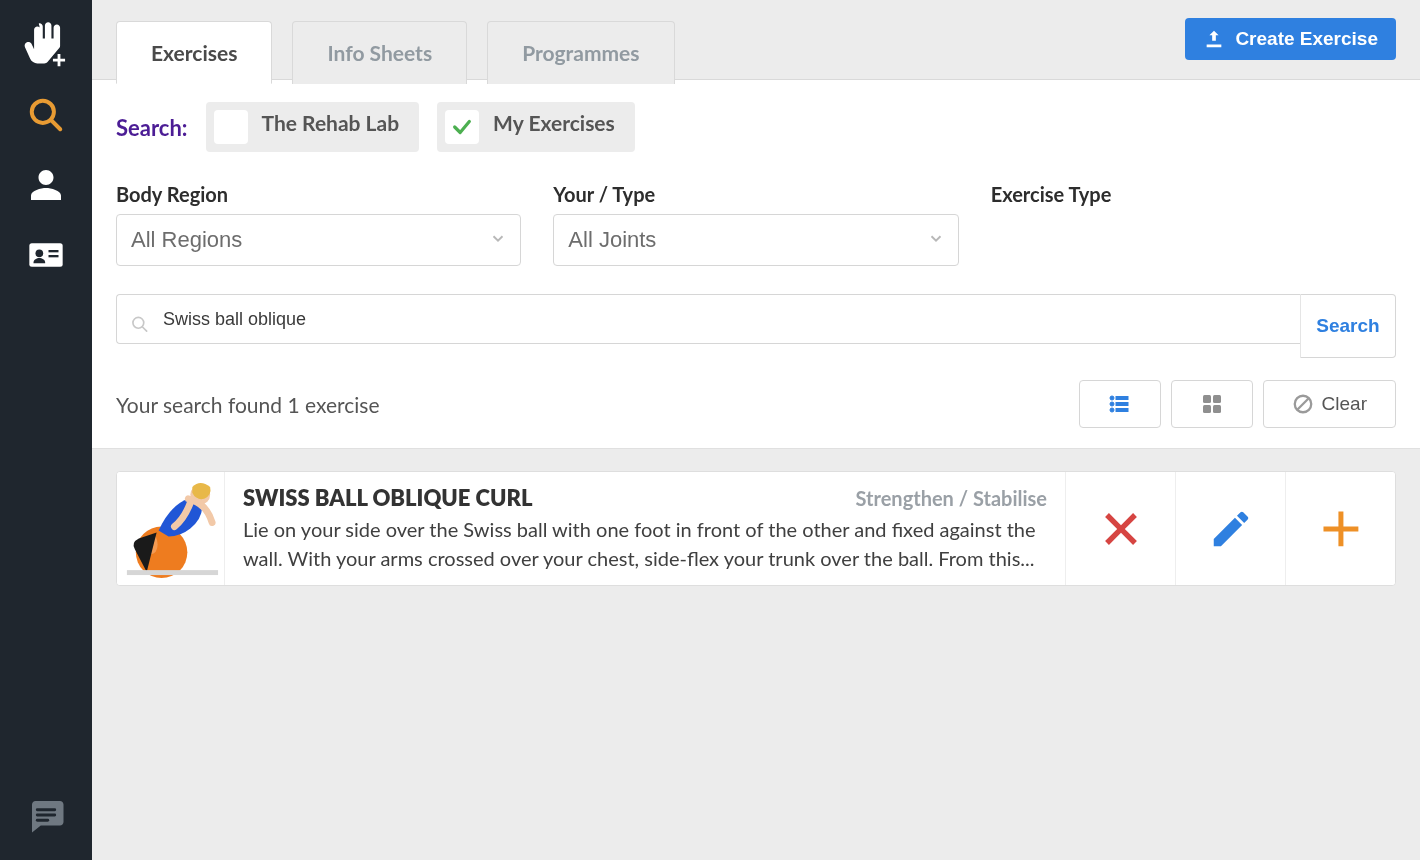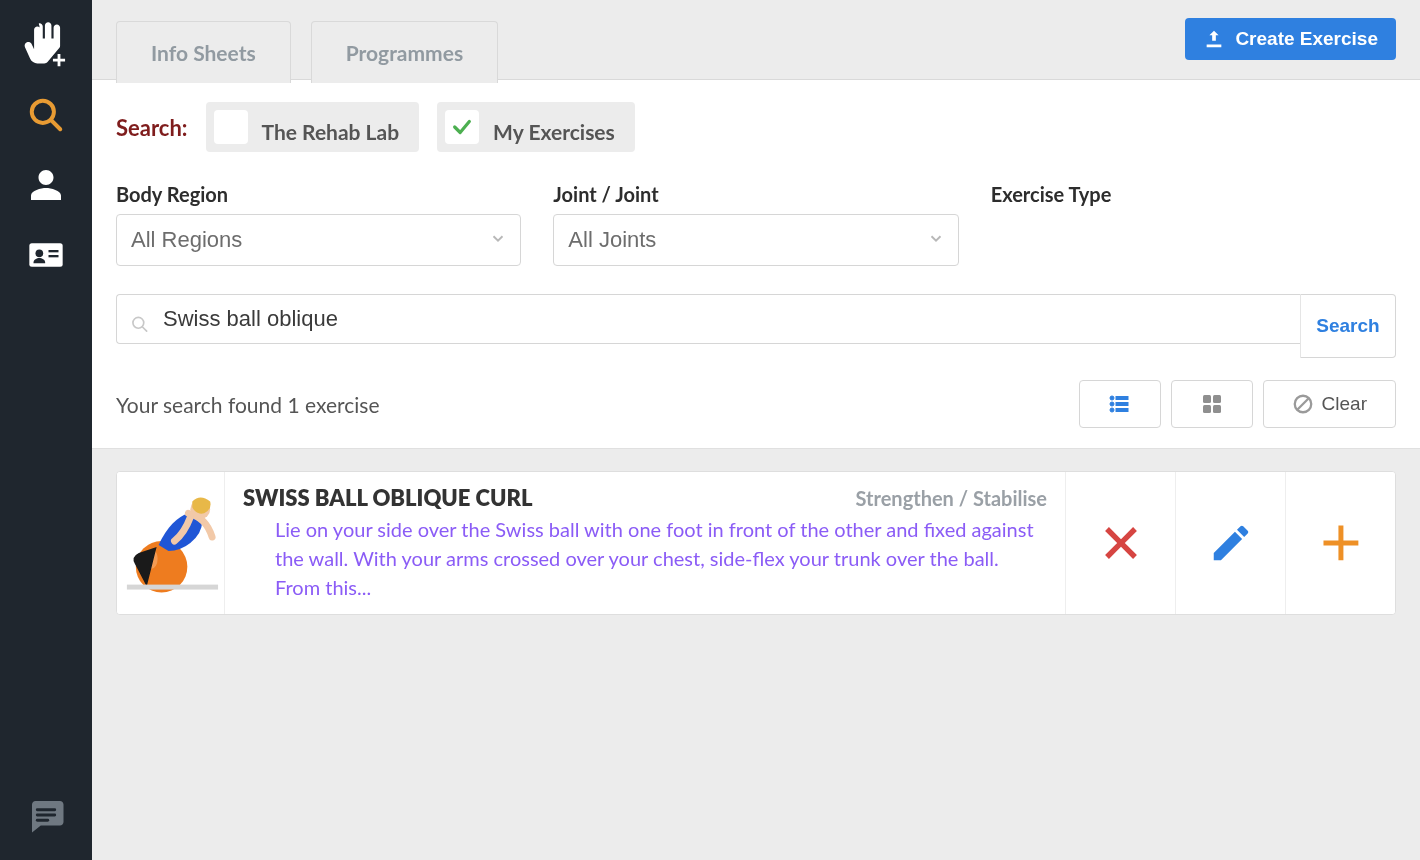--- a/index.html
+++ b/index.html
@@ -16,55 +16,55 @@
   .main { flex:1; display:flex; flex-direction:column; position:relative; }
   .topbar { height:80px; background:#ececec; border-bottom:1px solid #d9d9d9; position:relative; padding:0 24px; display:flex; align-items:center; }
   .tabs { display:flex; gap:20px; margin-top:20px; align-self:flex-start;}
   .tab { padding:18px 34px; font-size:21px; font-weight:700; color:#919aa1; background:#ececec; border:1px solid #d9d9d9; border-bottom:none; border-radius:4px 4px 0 0; cursor:pointer; position:relative; top:1px;}
   .tab.active { background:#fff; color:#4a4a4a; border-bottom:1px solid #fff;}
   .create-btn { position:absolute; right:24px; top:18px; background:#2f80e0; color:#fff; border:none; border-radius:4px; padding:10px 18px; font-size:19px; font-weight:700; display:flex; align-items:center; gap:10px; cursor:pointer;}
 
   
   .filters { background:#fff; padding:22px 24px 10px 24px; border-bottom:1px solid #e0e0e0;}
   .row-sources { display:flex; align-items:center; gap:18px; margin-bottom:30px; }
-  .row-sources .lbl { font-size:22px; font-weight:700; color:#7f1d1d; }
-  .chip { display:flex; align-items:flex-end; gap:14px; background:#ececec; border-radius:4px; padding:8px 20px 8px 8px; cursor:pointer;}
+  .row-sources .lbl { font-size:22px; font-weight:700; color:#4c1d95; }
+  .chip { display:flex; align-items:flex-start; gap:14px; background:#ececec; border-radius:4px; padding:8px 20px 8px 8px; cursor:pointer;}
   .chip .chk { width:34px; height:34px; background:#fff; border-radius:4px; display:flex; align-items:center; justify-content:center; }
   .chip .txt { font-size:21px; font-weight:700; color:#555; }
   .chip svg { stroke:#4caf50; }
 
   .row-filters { display:flex; gap:32px; }
   .filter-col { flex:1; display:flex; flex-direction:column; gap:8px;}
   .filter-col .flabel { font-size:20px; font-weight:700; color:#2d2d2d; }
   .select-box { position:relative; }
   .select { width:100%; height:52px; border:1px solid #d6d6d6; border-radius:4px; padding:0 40px 0 14px; font-size:22px; color:#6d6d6d; background:#fff; appearance:none; cursor:pointer;}
   .chevron { position:absolute; right:14px; top:50%; transform:translateY(-50%); pointer-events:none;}
   .chevron svg { stroke:#b8b8b8; }
 
   .row-search { display:flex; margin-top:28px; }
   .search-wrap { flex:1; position:relative; }
-  .search-input { width:100%; height:50px; border:1px solid #d6d6d6; border-right:none; border-radius:4px 0 0 4px; padding:0 14px 0 46px; font-size:22px; color:#3a3a3a; background:#fff;}
+  .search-input { width:100%; height:50px; border:1px solid #d6d6d6; border-right:none; border-radius:4px 0 0 4px; padding:0 14px 0 46px; font-size:18px; color:#3a3a3a; background:#fff;}
   .search-icon { position:absolute; left:14px; top:50%; transform:translateY(-50%);}
   .search-btn { width:96px; height:64px; border:1px solid #d6d6d6; border-left:1px solid #e5e5e5; background:#fff; color:#2f80e0; font-size:19px; font-weight:700; border-radius:0 4px 4px 0; cursor:pointer;}
 
   .row-results { display:flex; align-items:center; margin-top:22px; margin-bottom:10px;}
   .results-text { font-size:21px; color:#555;}
   .view-controls { margin-left:auto; display:flex; gap:10px;}
   .vbtn { height:48px; min-width:50px; padding:0 28px; border:1px solid #d6d6d6; background:#fff; border-radius:4px; display:flex; align-items:center; justify-content:center; cursor:pointer; font-size:19px; color:#555; gap:8px;}
   .vbtn.active svg { fill:#2f80e0; stroke:#2f80e0;}
 
   
   .results-area { background:#ececec; padding:22px 24px; flex:1; }
   .result-card { display:flex; background:#fff; border:1px solid #dedede; border-radius:4px; overflow:hidden; }
   .thumb { width:108px; border-right:1px solid #eee; display:flex; align-items:center; justify-content:center; background:#fff;}
   .thumb svg { width:100%; height:100%;}
   .meta { flex:1; padding:12px 18px; position:relative;}
   .meta .title { font-size:22px; font-weight:800; color:#333; }
   .meta .tag { position:absolute; right:18px; top:14px; font-size:20px; font-weight:700; color:#9aa0a6;}
-  .meta .desc { font-size:20px; color:#8b5cf6; line-height:1.45; margin-top:4px;margin-left:32px;}
+  .meta .desc { font-size:20px; color:#404040; line-height:1.45; margin-top:4px;}
   .actions { display:flex; }
   .act { width:110px; border-left:1px solid #eee; background:#fff; display:flex; align-items:center; justify-content:center; cursor:pointer;}
   .act svg { width:46px; height:46px; }
 
 </style>
 </head>
 <body>
 
 <div class="app">
   <div class="sidebar">
@@ -101,20 +101,21 @@
           <line x1="7" y1="9" x2="17" y2="9" stroke="#1f262e" stroke-width="1.6" stroke-linecap="round"></line>
           <line x1="7" y1="12" x2="17" y2="12" stroke="#1f262e" stroke-width="1.6" stroke-linecap="round"></line>
           <line x1="7" y1="15" x2="13" y2="15" stroke="#1f262e" stroke-width="1.6" stroke-linecap="round"></line>
         </svg>
     </div>
   </div>
 
   <div class="main">
     <div class="topbar">
       <div class="tabs">
+        <div class="tab active"><span>Exercises</span></div>
         <div class="tab"><span>Info Sheets</span></div>
         <div class="tab"><span>Programmes</span></div>
       </div>
       <button class="create-btn">
         <svg width="22" height="22" viewBox="0 0 24 24">
             <path fill="#fff" d="M12 3l5 5h-3v6h-4V8H7l5-5zM4 18h16v3H4z"></path>
           </svg>
         <span>Create Exercise</span>
       </button>
     </div>
@@ -140,21 +141,21 @@
         <div class="filter-col">
           <span class="flabel">Body Region</span>
           <div class="select-box">
             <input class="select" readonly="" value="All Regions" style="">
             <span class="chevron"><svg width="18" height="18" viewBox="0 0 24 24" fill="none">
                   <polyline points="6,9 12,15 18,9" stroke-width="2.5"></polyline>
                 </svg></span>
           </div>
         </div>
         <div class="filter-col">
-          <span class="flabel">Joint / Joint</span>
+          <span class="flabel">Your / Type</span>
           <div class="select-box">
             <input class="select" readonly="" value="All Joints" style="">
             <span class="chevron"><svg width="18" height="18" viewBox="0 0 24 24" fill="none">
                   <polyline points="6,9 12,15 18,9" stroke-width="2.5"></polyline>
                 </svg></span>
           </div>
         </div>
         <div class="filter-col">
           <span class="flabel">Exercise Type</span>
         </div>

